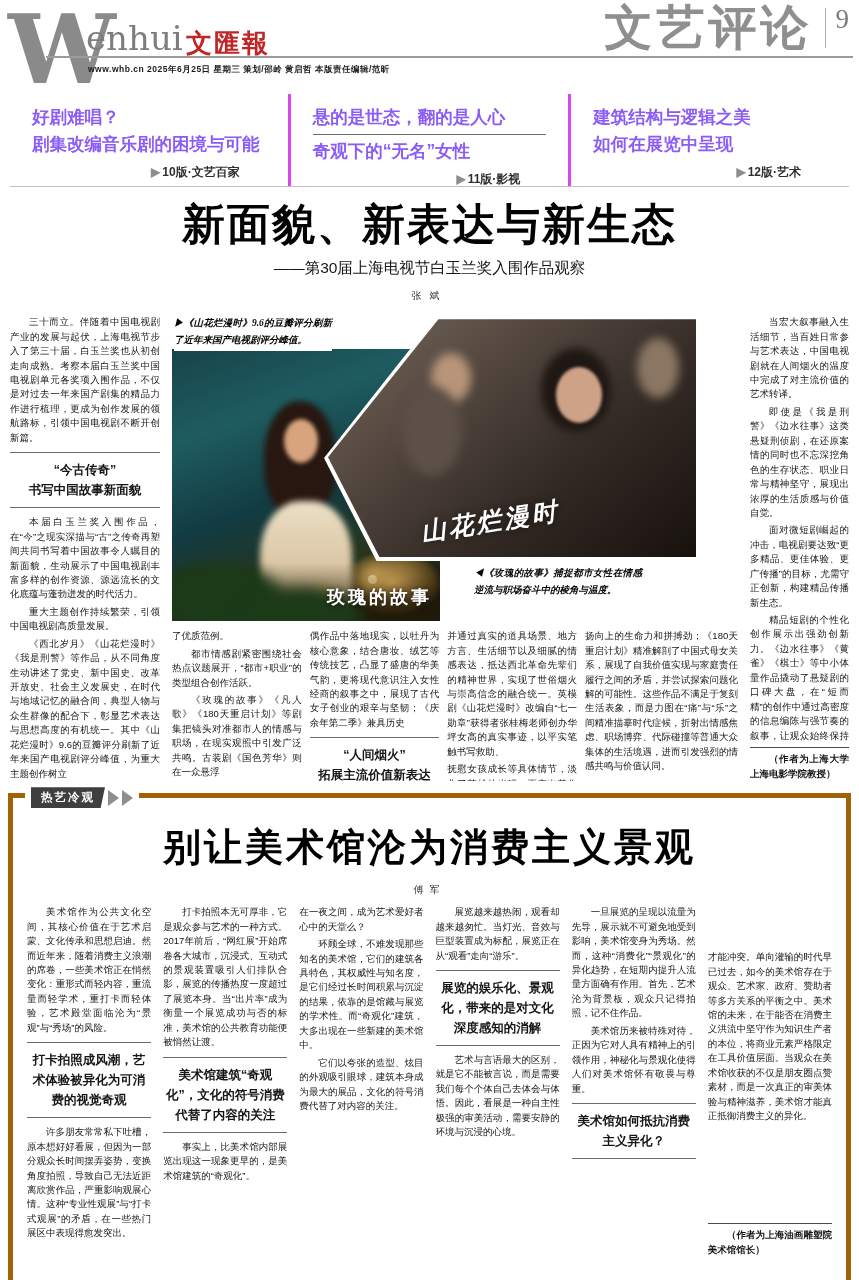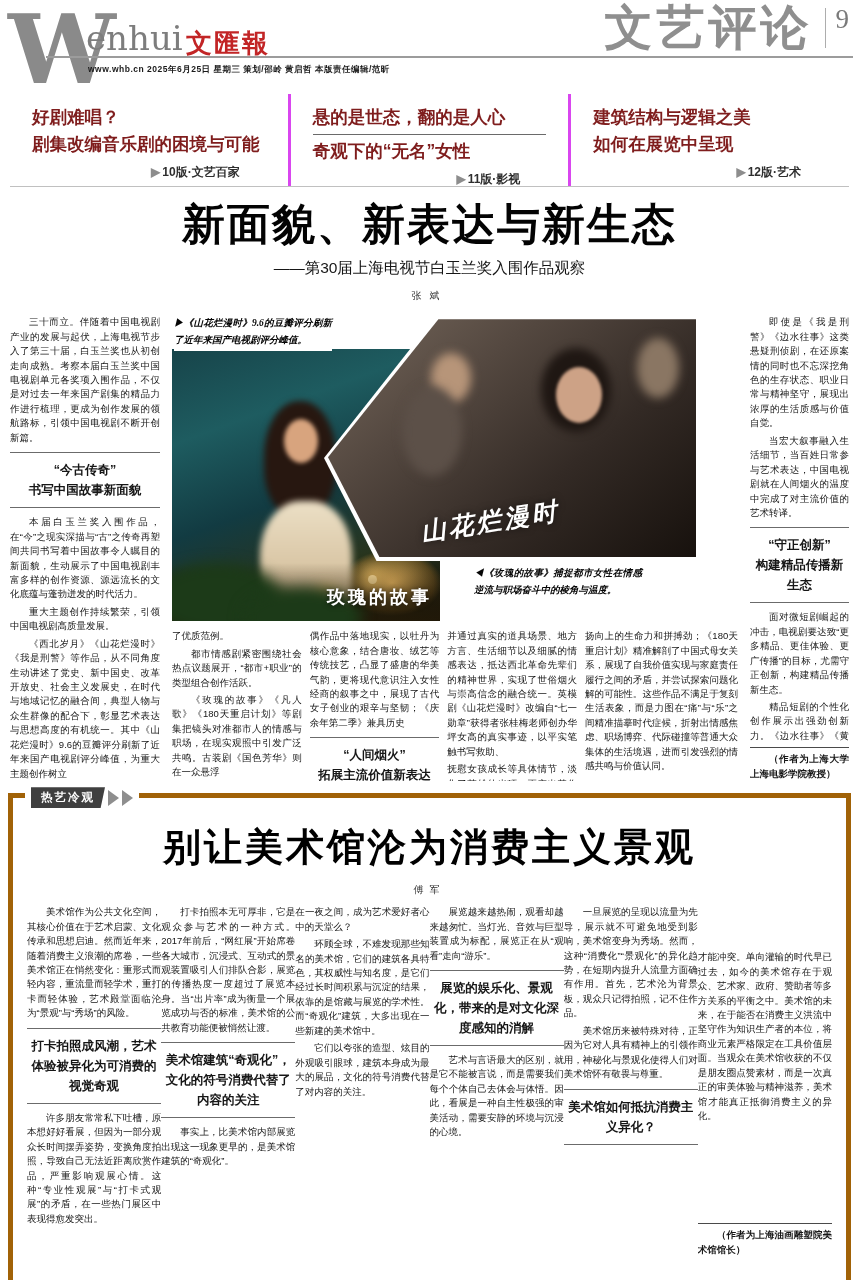--- a/index.html
+++ b/index.html
@@ -19,21 +19,21 @@
   .dateline{position:absolute;left:88px;top:64px;font-size:8.5px;font-weight:700;color:#1a1a1a;letter-spacing:.5px;}
   .section-head{position:absolute;right:10px;top:4px;display:flex;align-items:flex-start;margin-left:36px;}
   .section-title{font-size:48px;font-weight:800;color:#8f8f8f;letter-spacing:4px;line-height:1;}
   .vline{width:1px;height:40px;background:#adadad;margin:4px 10px 0 12px;}
   .page-num{font-size:27px;color:#7a7a7a;font-family:"Liberation Serif",serif;line-height:1;margin-top:2px;}
 
   
   .teasers{display:flex;margin:2px 10px 0;height:92px;}
   .teaser{flex:1;padding:10px 22px 0;}
   .teaser + .teaser{border-left:3px solid #d946ef;}
-  .t-line{display:block;font-size:17.5px;font-weight:800;color:#7f1d1d;line-height:1.55;}
+  .t-line{display:block;font-size:17.5px;font-weight:800;color:#8b5cf6;line-height:1.55;}
   .t-line.ruled{border-bottom:1px solid #6a6a6a;padding-bottom:3px;margin-bottom:3px;}
   .t-ref{margin-top:6px;font-size:12px;font-weight:800;color:#2e2e2e;text-align:right;padding-right:26px;}
   .t-ref .arrow{color:#8d8d8d;margin-right:2px;}
   .teaser-rule{height:1px;background:#c0c0c0;margin:0 10px;}
 
   
   .m-title{margin:14px 0 0;text-align:center;font-size:43px;font-weight:900;color:#030303;
            letter-spacing:2px;line-height:1.1;}
   .m-sub{margin-top:10px;text-align:center;font-size:15.5px;color:#161616;}
   .m-byline{margin-top:10px;text-align:center;font-size:10px;color:#333;letter-spacing:8px;}
@@ -100,21 +100,21 @@
   
   .bottom{position:relative;margin:12px 8px 0;border:5px solid #a16207;height:468px;padding:8px 14px;}
   .tag{position:absolute;top:-11px;left:12px;background:#fff;display:flex;align-items:center;padding:0 6px;}
   .tag-label{background:#3f3f3f;color:#fff;font-size:11.5px;font-weight:800;padding:3px 10px;
            letter-spacing:2px;clip-path:polygon(0 0,100% 0,94% 100%,0 100%);}
   .chev{width:0;height:0;border-top:8px solid transparent;border-bottom:8px solid transparent;
            border-left:11px solid #8e8e8e;margin-left:3px;}
   .b-title{font-family:"Liberation Serif",serif;font-size:38px;font-weight:800;text-align:center;
            margin:16px 0 0;letter-spacing:3px;color:#000;}
   .b-byline{text-align:center;font-size:10px;margin:10px 0 8px;letter-spacing:6px;color:#333;}
-  .bcols{display:flex;height:352px;overflow:hidden;}
+  .bcols{display:flex;gap:12px;height:352px;overflow:hidden;}
   .bcols .tcol{flex:1 1 0;}
   .b-c6{display:flex;flex-direction:column;margin-top:45px;}
 </style>
 </head>
 <body>
 
 <div class="page">
 
   <header>
     <span class="logo-w">W</span>
@@ -214,26 +214,22 @@
           </div>
           <div class="tcol wide">
             <p class="cont">扬向上的生命力和拼搏劲；《180天重启计划》精准解剖了中国式母女关系，展现了自我价值实现与家庭责任履行之间的矛盾，并尝试探索问题化解的可能性。这些作品不满足于复刻生活表象，而是力图在“痛”与“乐”之间精准描摹时代症候，折射出情感焦虑、职场博弈、代际碰撞等普通大众集体的生活境遇，进而引发强烈的情感共鸣与价值认同。</p>
 
           </div>
         </div>
       </div>
 
       <div class="tcol t-c6">
         <div class="fill">
+          <p>当宏大叙事融入生活细节，当百姓日常参与艺术表达，中国电视剧就在人间烟火的温度中完成了对主流价值的艺术转译。</p>
           <p>即使是《我是刑警》《边水往事》这类悬疑刑侦剧，在还原案情的同时也不忘深挖角色的生存状态、职业日常与精神坚守，展现出浓厚的生活质感与价值自觉。</p>
-          <p>当宏大叙事融入生活细节，当百姓日常参与艺术表达，中国电视剧就在人间烟火的温度中完成了对主流价值的艺术转译。</p>
-          <div class="hbox">
-            <span>“守正创新”</span>
-              <span>构建精品传播新生态</span>
-          </div>
           <p>面对微短剧崛起的冲击，电视剧要达致“更多精品、更佳体验、更广传播”的目标，尤需守正创新，构建精品传播新生态。</p>
           <p>精品短剧的个性化创作展示出强劲创新力。《边水往事》《黄雀》《棋士》等中小体量作品撬动了悬疑剧的口碑大盘，在“短而精”的创作中通过高密度的信息编陈与强节奏的叙事，让观众始终保持追剧热度，也让中国剧集成为海外观众感知中华文化魅力与东方美学的重要窗口，让文化底蕴与精神内核借由文化符号与精彩故事，推动中国故事更广泛地传播。</p>
         </div>
         <div class="note">（作者为上海大学上海电影学院教授）</div>
       </div>
     </div>
   </section>
 
   <section class="bottom">
     <div class="tag">

